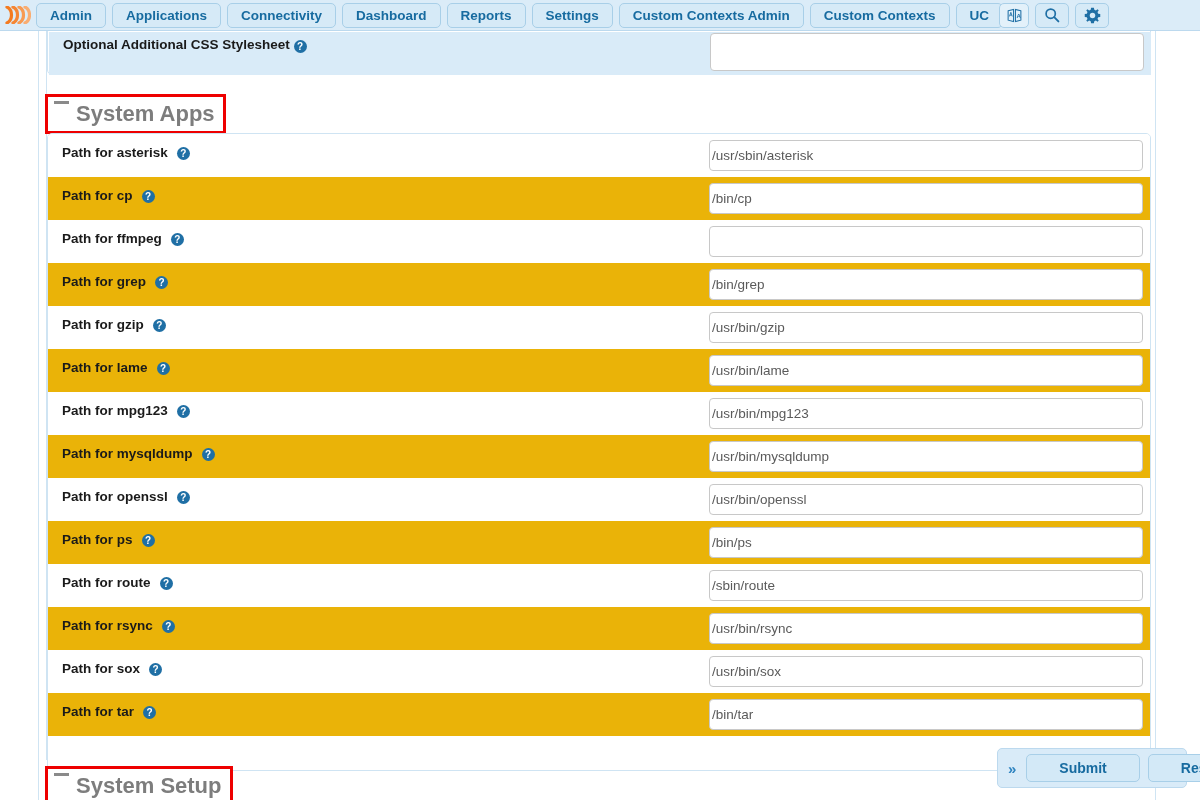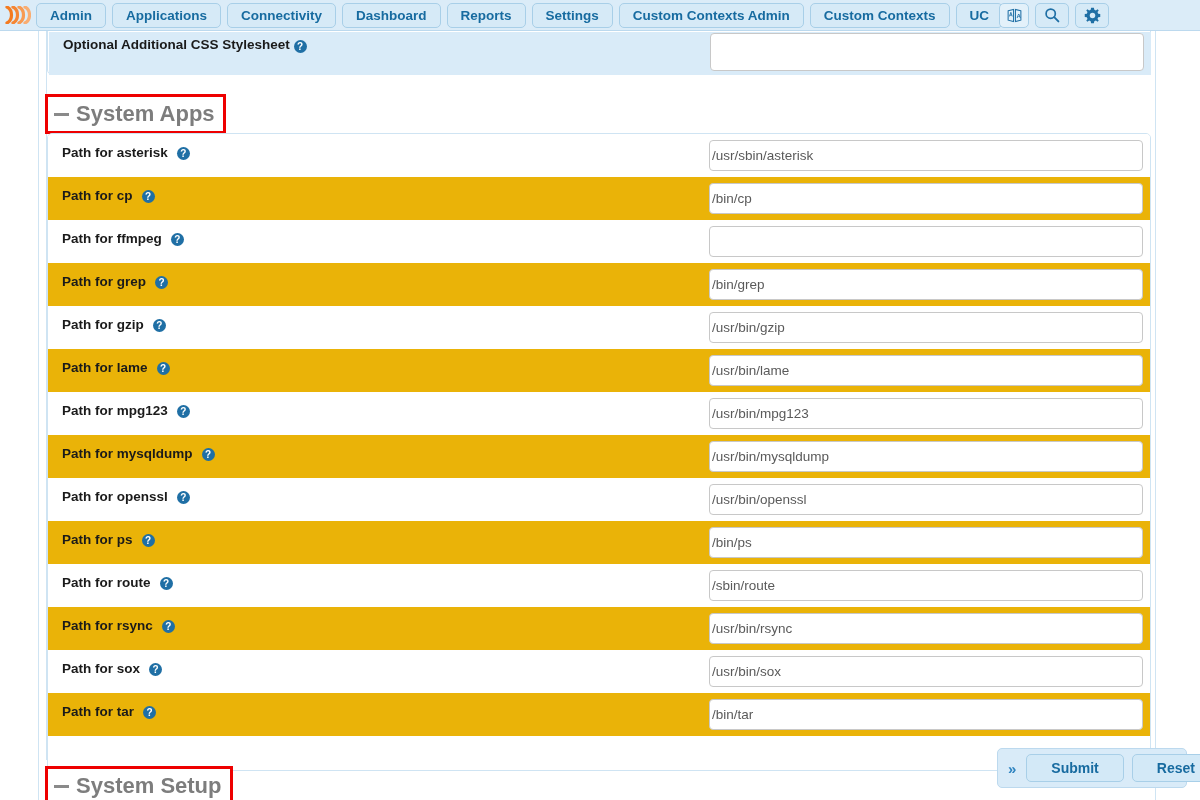--- a/index.html
+++ b/index.html
@@ -113,21 +113,21 @@
     height: 38px;
     background: #ffffff;
     border: 1px solid #c8c8c8;
     border-radius: 4px;
   }
 
   
   .section-heading {
     position: absolute;
     display: flex;
-    align-items: center;
+    align-items: flex-start;
     gap: 7px;
     padding: 4px 8px 4px 6px;
     border: 3px solid #ee0000;
     background: #ffffff;
   }
   .section-heading .minus {
     width: 15px; height: 3px;
     background: #8a8a8a;
     display: inline-block;
   }
@@ -224,21 +224,21 @@
   }
   #expand-chevron {
     color: #2f84c0;
     font-size: 15px;
     font-weight: bold;
     line-height: 15px;
     padding: 0 2px;
   }
   .act-btn {
     height: 28px;
-    padding: 0 24px;
+    padding: 0 32px;
     background: #d3e9f7;
     border: 1px solid #a8cfe8;
     border-radius: 5px;
     color: #176ba0;
     font-size: 14px;
     font-weight: bold;
     line-height: 26px;
     font-family: "Liberation Sans", sans-serif;
     white-space: nowrap;
   }

